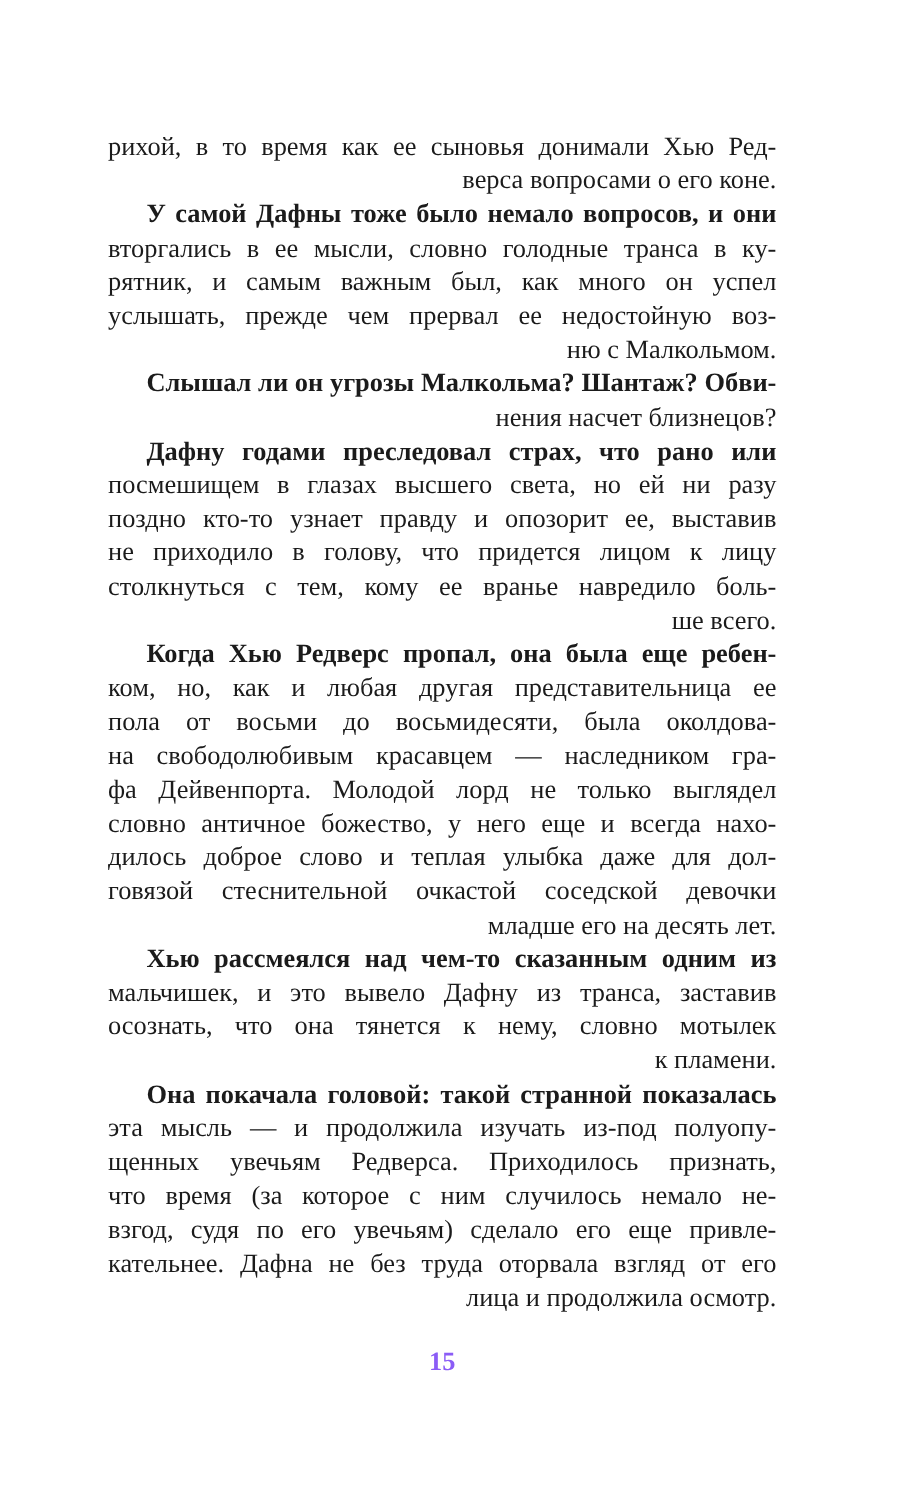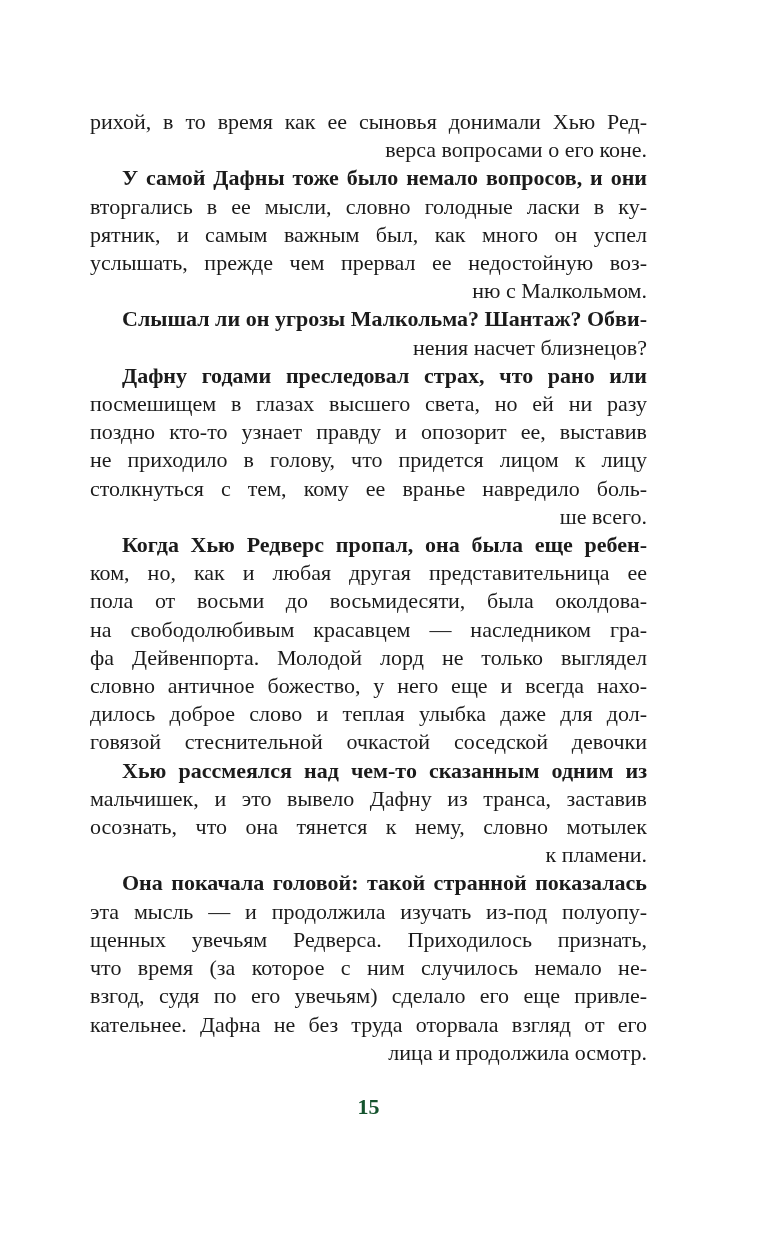--- a/index.html
+++ b/index.html
@@ -42,36 +42,36 @@
   .line-indent {
     text-indent: 32px;
     font-weight: bold;
   }
   .page-number {
     margin-top: 26px;
     text-align: center;
     font-weight: bold;
     font-size: 22px;
     line-height: 28px;
-    color: #14532d;
+    color: #8b5cf6;
   }
 </style>
 </head>
 <body>
 
 <div class="page">
   <div class="text-block">
 
     <div class="paragraph">
         <div class="line line-just">рихой, в то время как ее сыновья донимали Хью Ред-</div>
         <div class="line line-last">верса вопросами о его коне.</div>
       </div>
       <div class="paragraph">
         <div class="line line-just line-indent">У самой Дафны тоже было немало вопросов, и они</div>
-        <div class="line line-just">вторгались в ее мысли, словно голодные ласки в ку-</div>
+        <div class="line line-just">вторгались в ее мысли, словно голодные транса в ку-</div>
         <div class="line line-just">рятник, и самым важным был, как много он успел</div>
         <div class="line line-just">услышать, прежде чем прервал ее недостойную воз-</div>
         <div class="line line-last">ню с Малкольмом.</div>
       </div>
       <div class="paragraph">
         <div class="line line-just line-indent">Слышал ли он угрозы Малкольма? Шантаж? Обви-</div>
         <div class="line line-last">нения насчет близнецов?</div>
       </div>
       <div class="paragraph">
         <div class="line line-just line-indent">Дафну годами преследовал страх, что рано или</div>
@@ -83,20 +83,21 @@
       </div>
       <div class="paragraph">
         <div class="line line-just line-indent">Когда Хью Редверс пропал, она была еще ребен-</div>
         <div class="line line-just">ком, но, как и любая другая представительница ее</div>
         <div class="line line-just">пола от восьми до восьмидесяти, была околдова-</div>
         <div class="line line-just">на свободолюбивым красавцем — наследником гра-</div>
         <div class="line line-just">фа Дейвенпорта. Молодой лорд не только выглядел</div>
         <div class="line line-just">словно античное божество, у него еще и всегда нахо-</div>
         <div class="line line-just">дилось доброе слово и теплая улыбка даже для дол-</div>
         <div class="line line-just">говязой стеснительной очкастой соседской девочки</div>
+        <div class="line line-last">младше его на десять лет.</div>
       </div>
       <div class="paragraph">
         <div class="line line-just line-indent">Хью рассмеялся над чем-то сказанным одним из</div>
         <div class="line line-just">мальчишек, и это вывело Дафну из транса, заставив</div>
         <div class="line line-just">осознать, что она тянется к нему, словно мотылек</div>
         <div class="line line-last">к пламени.</div>
       </div>
       <div class="paragraph">
         <div class="line line-just line-indent">Она покачала головой: такой странной показалась</div>
         <div class="line line-just">эта мысль — и продолжила изучать из-под полуопу-</div>

